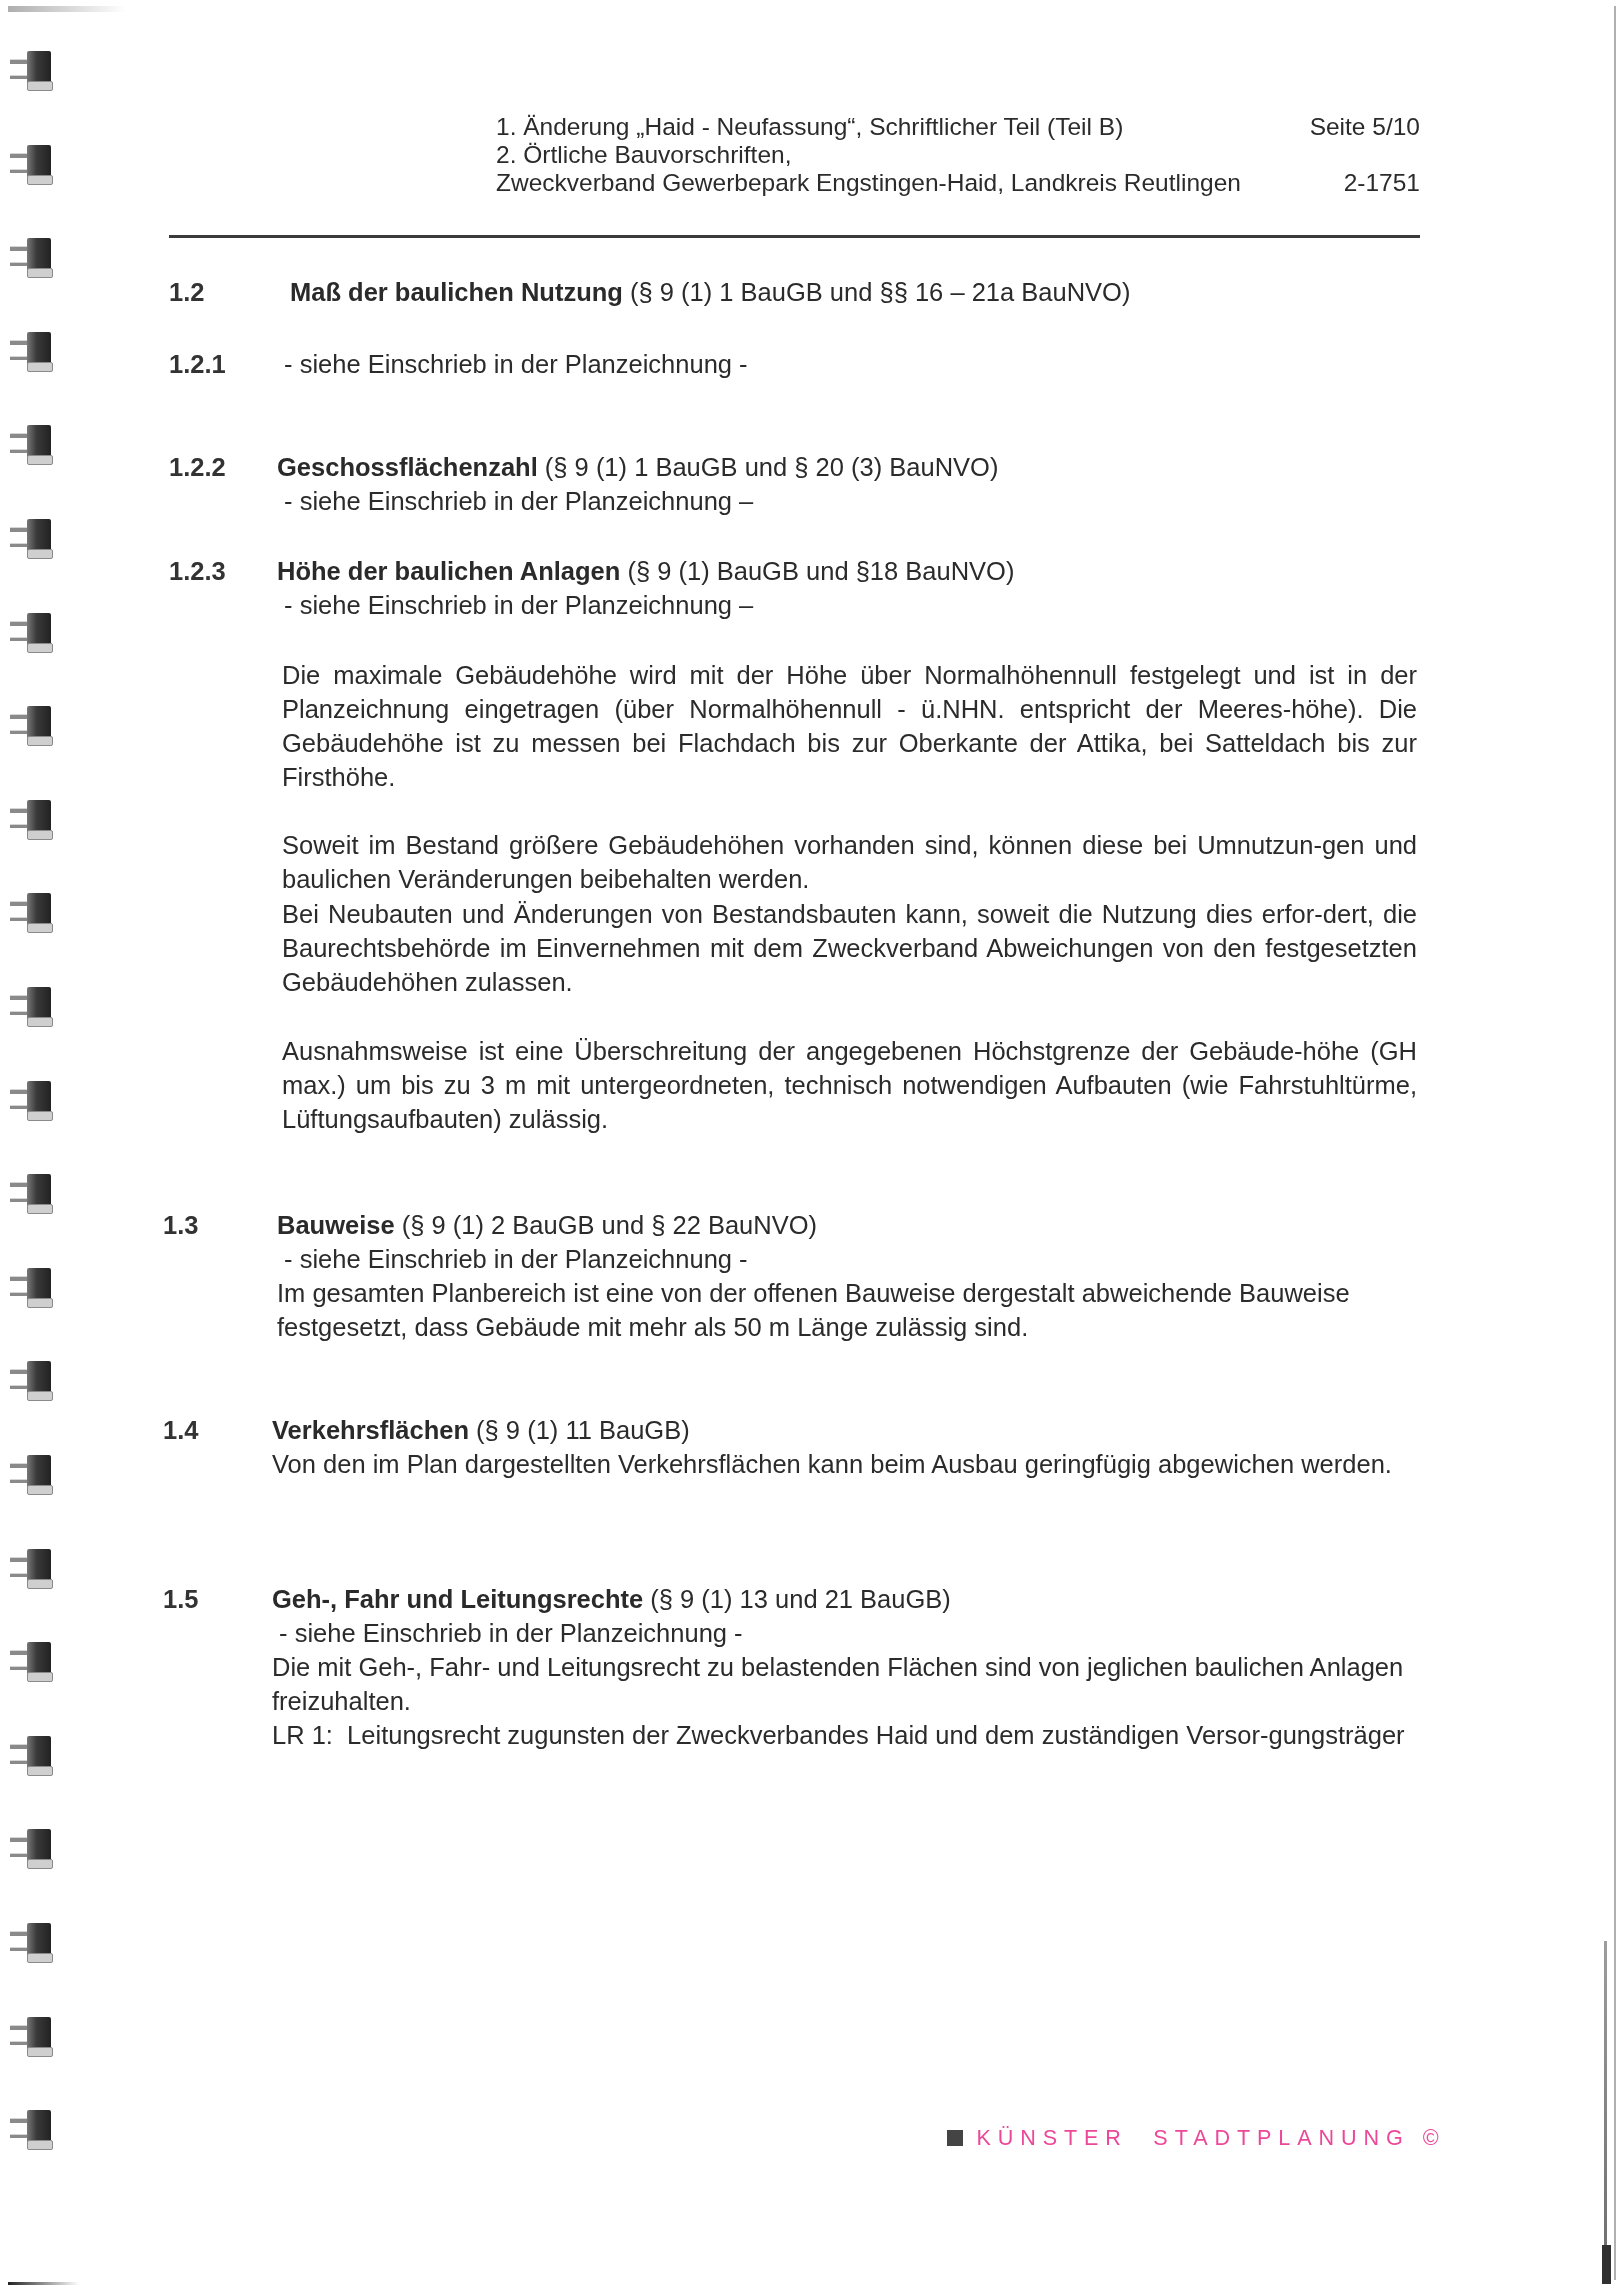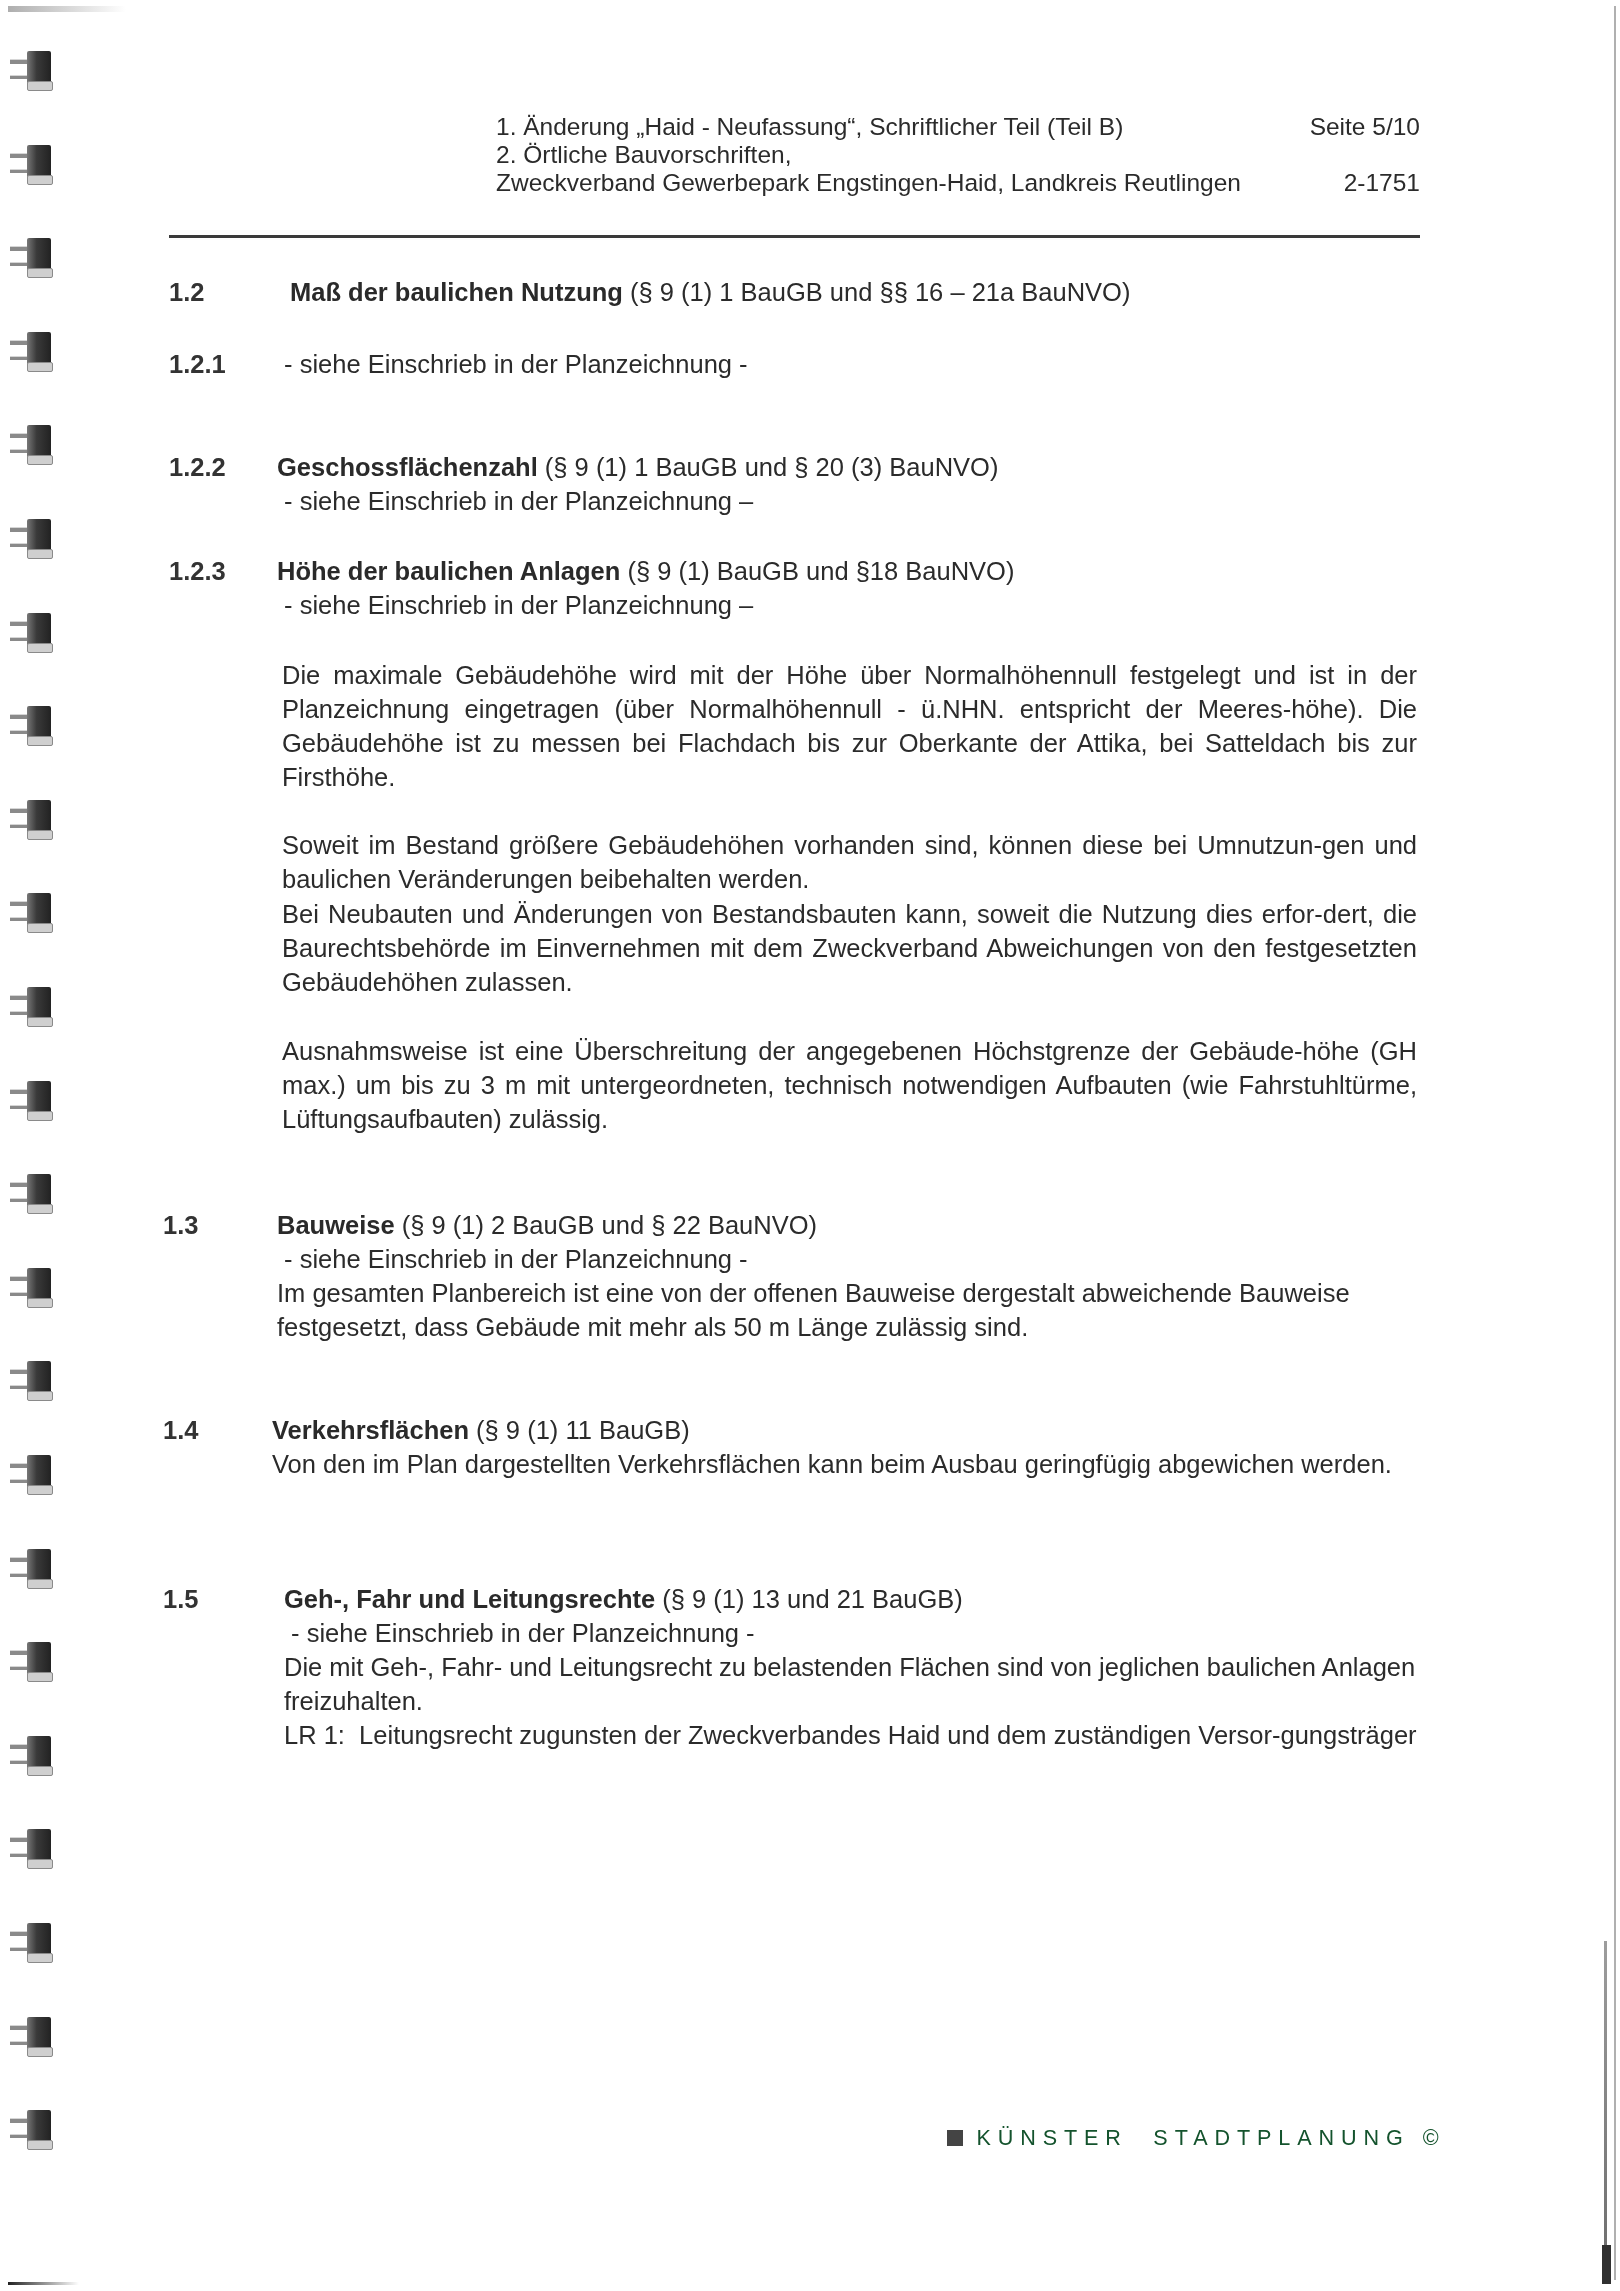--- a/index.html
+++ b/index.html
@@ -61,21 +61,21 @@
 
     
     .section { position: absolute; left: 0; width: 1620px; font-size: 25.5px; line-height: 34px; }
     .sec-num { position: absolute; font-weight: bold; color: #333; }
     .sec-body { position: absolute; }
     .sec-title b { font-weight: bold; color: #2a2a2a; }
     .para { text-align: justify; text-align-last: left; }
 
     .footer {
       position: absolute; left: 947px; top: 2125px;
-      font-size: 21.6px; letter-spacing: 6.9px; color: #14532d;
+      font-size: 21.6px; letter-spacing: 6.9px; color: #ec4899;
       display: flex; align-items: center;
     }
     .footer .mark {
       display: inline-block; width: 15.7px; height: 15.7px; background: #444; margin-right: 13.7px;
     }
     .footer .gap { display: inline-block; width: 25.5px; }
   </style>
 </head>
 <body>
 
@@ -288,21 +288,21 @@
 <div class="section" style="top:1413px">
   <span class="sec-num" style="left:163px">1.4</span>
   <div class="sec-body" style="left:272px; width:1147px">
     <div class="sec-title"><b>Verkehrsflächen</b><span> (§ 9 (1) 11 BauGB)</span></div>
     <div>Von den im Plan dargestellten Verkehrsflächen kann beim Ausbau geringfügig abgewichen werden.</div>
   </div>
 </div>
 
 <div class="section" style="top:1582px">
   <span class="sec-num" style="left:163px">1.5</span>
-  <div class="sec-body" style="left:284px; width:1147px">
+  <div class="sec-body" style="left:272px; width:1147px">
     <div class="sec-title"><b>Geh-, Fahr und Leitungsrechte</b><span> (§ 9 (1) 13 und 21 BauGB)</span></div>
     <div style="white-space:pre"> - siehe Einschrieb in der Planzeichnung -</div>
     <div>Die mit Geh-, Fahr- und Leitungsrecht zu belastenden Flächen sind von jeglichen baulichen Anlagen freizuhalten.</div>
     <div class="para" style="white-space:pre-wrap">LR 1:  Leitungsrecht zugunsten der Zweckverbandes Haid und dem zuständigen Versor-gungsträger</div>
   </div>
 </div>
 
 <div class="footer">
   <span class="mark"></span>
   <span>KÜNSTER</span>

